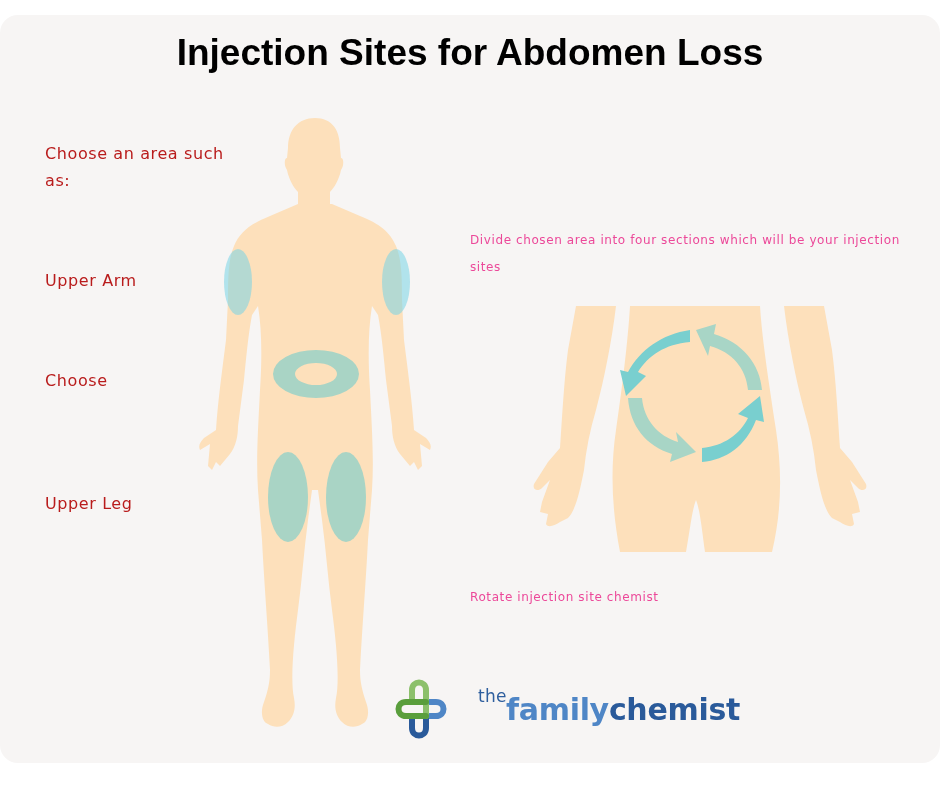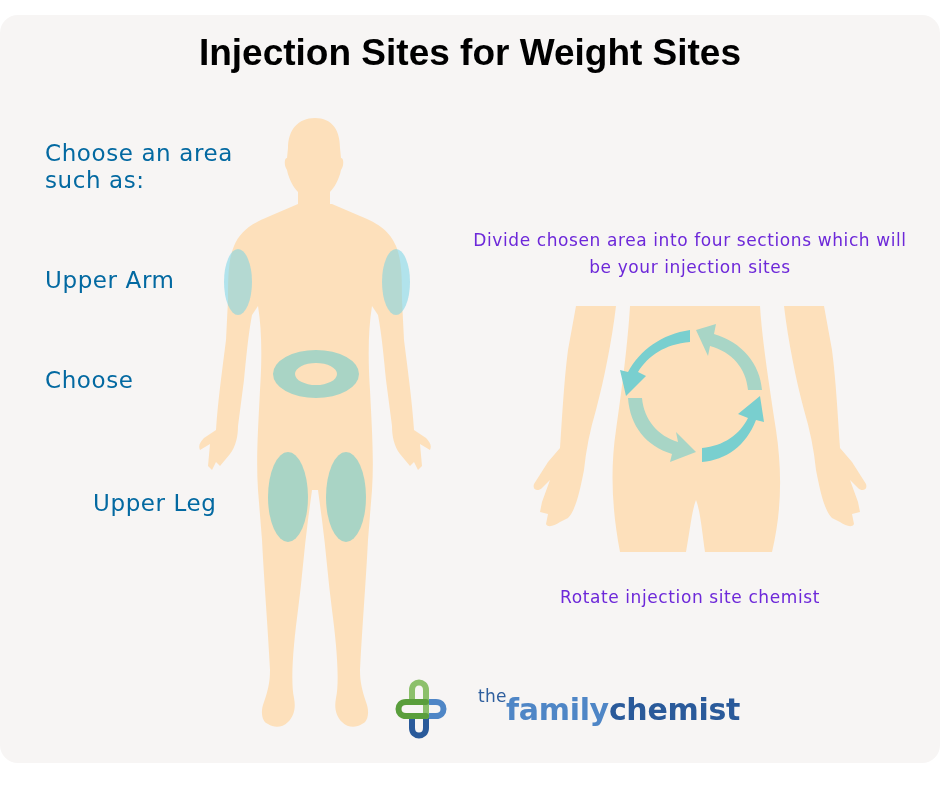--- a/index.html
+++ b/index.html
@@ -8,29 +8,29 @@
       position: absolute; left: 0; top: 15px; width: 940px; height: 748px;
       background: #f7f5f4; border-radius: 18px;
     }
     .title {
       position: absolute; left: 0; top: 27px; width: 940px; text-align: center;
       font-family: "Liberation Sans", sans-serif; font-weight: bold; font-size: 37px;
       color: #000; letter-spacing: 0px; line-height: 52px;
     }
     .label {
       position: absolute; left: 45px; font-family: "DejaVu Sans", sans-serif;
-      font-size: 23px; color: #0369a1; letter-spacing: 0.6px; line-height: 27px;
+      font-size: 16px; color: #b91c1c; letter-spacing: 0.6px; line-height: 27px;
     }
     .intro { top: 140px; width: 200px; }
     .arm-label { top: 267px; }
     .abd-label { top: 367px; }
-    .leg-label { top: 490px; margin-left: 48px; }
+    .leg-label { top: 490px; }
     .right-text {
-      position: absolute; left: 470px; width: 440px; text-align: center;
-      font-family: "DejaVu Sans", sans-serif; font-size: 17px; color: #6d28d9;
+      position: absolute; left: 470px; width: 440px; 
+      font-family: "DejaVu Sans", sans-serif; font-size: 12px; color: #ec4899;
       letter-spacing: 0.6px; line-height: 27px;
     }
     .divide-text { top: 227px; }
     .rotate-text { top: 584px; }
     .figure { position: absolute; left: 190px; top: 110px; width: 260px; height: 640px; }
     .hips { position: absolute; left: 520px; top: 300px; width: 360px; height: 260px; }
     .logo { position: absolute; left: 392px; top: 674px; width: 300px; height: 70px; }
     .logo-mark { position: absolute; left: 0; top: 2px; width: 66px; height: 66px; }
     .logo-the {
       position: absolute; left: 86px; top: 12px; font-family: "DejaVu Sans", sans-serif;
@@ -41,21 +41,21 @@
       font-size: 30px; font-weight: bold; letter-spacing: -0.3px; white-space: nowrap;
     }
     .logo-family { color: #4f86c6; margin-left: 44px; }
     .logo-chemist { color: #2a5a9a; }
   </style>
 </head>
 <body>
 
 <div class="card"></div>
 
-<div class="title">Injection Sites for Weight Sites</div>
+<div class="title">Injection Sites for Abdomen Loss</div>
 
 <div class="label intro">Choose an area such as:</div>
 <div class="label arm-label">Upper Arm</div>
 <div class="label abd-label">Choose</div>
 <div class="label leg-label">Upper Leg</div>
 
 <svg class="figure" viewBox="0 0 260 640" xmlns="http://www.w3.org/2000/svg">
   <g fill="#fde0bb">
 
     <path d="M125 8 C108 8 98 20 98 38 L97 48 C94 48 94 56 97 60 C99 70 104 78 108 82 L108 96 L140 96 L140 82 C144 78 149 70 151 60 C154 56 154 48 151 48 L150 38 C150 20 142 8 125 8 Z"></path>

